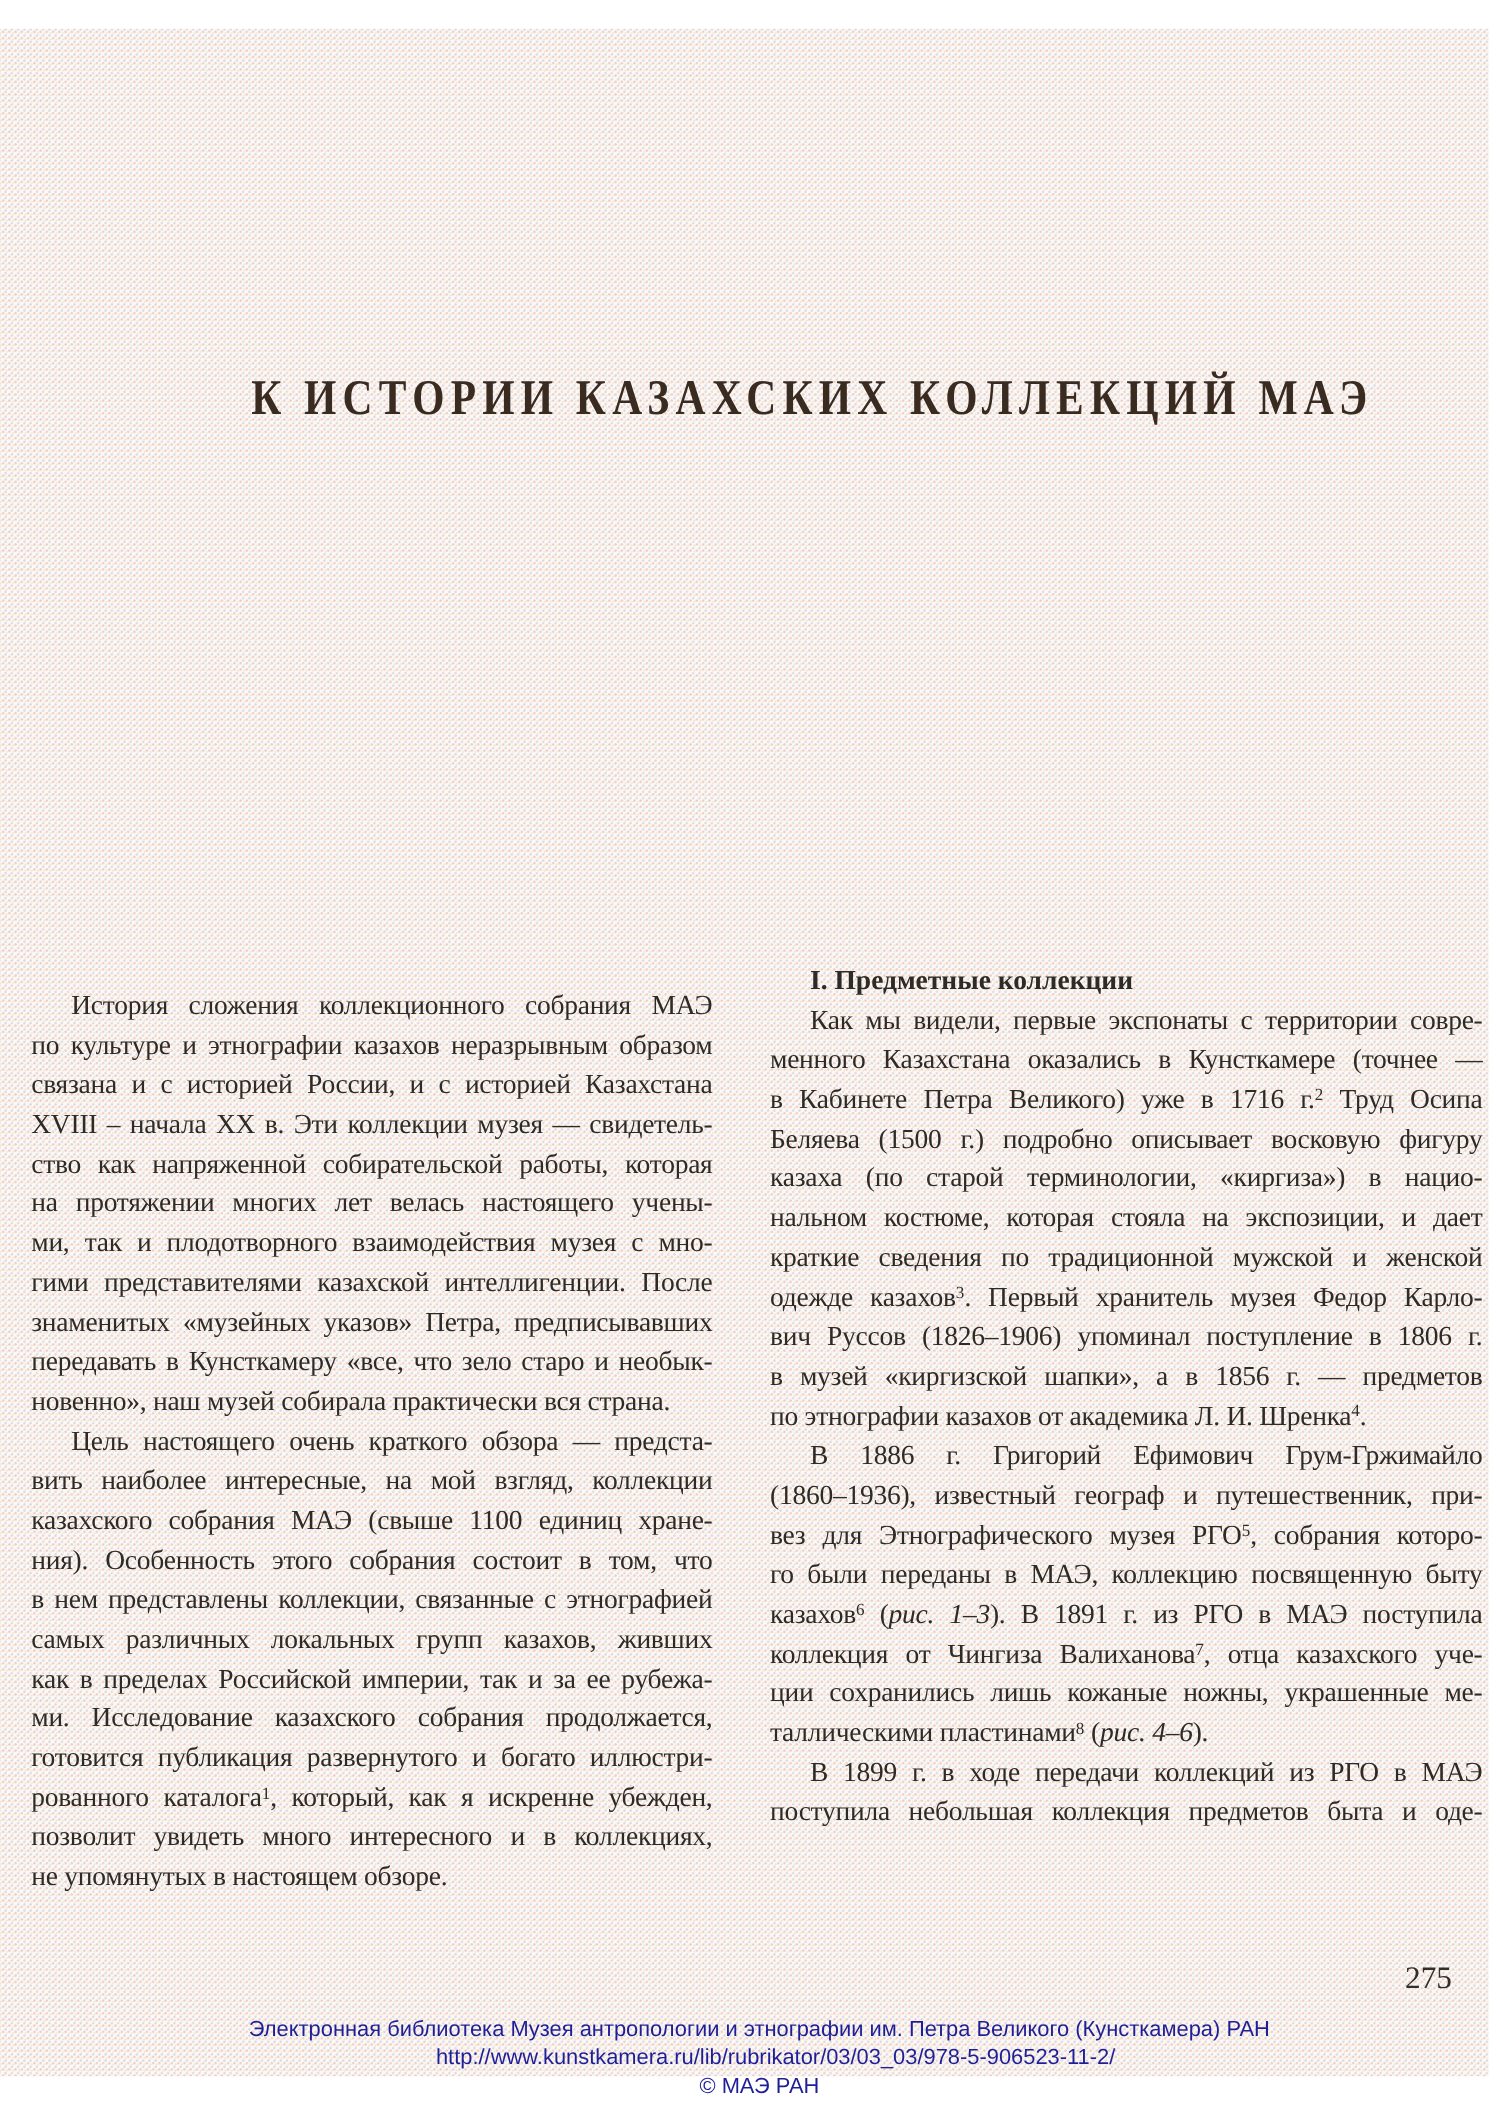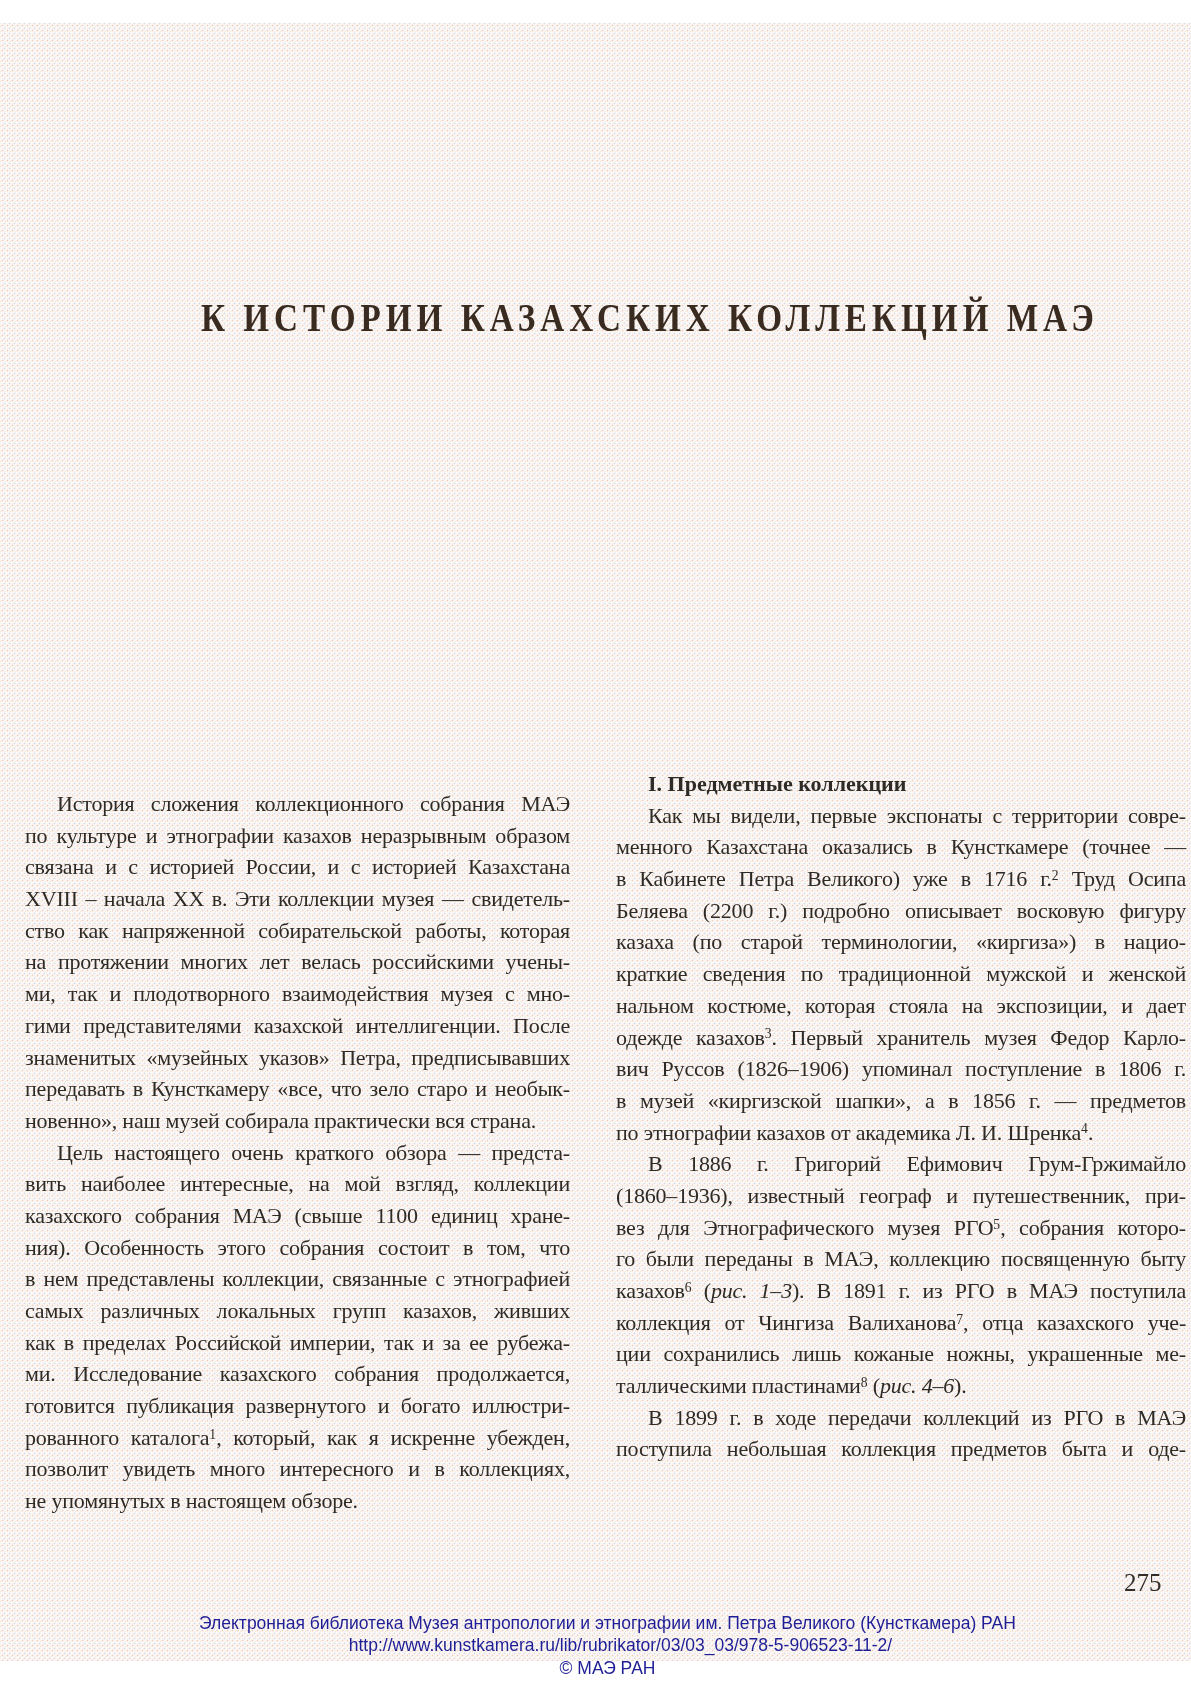--- a/index.html
+++ b/index.html
@@ -56,21 +56,21 @@
 <div class="scan-area">
 
   <h1 class="title"><span class="title-inner">К ИСТОРИИ КАЗАХСКИХ КОЛЛЕКЦИЙ МАЭ</span></h1>
 
   <div class="col col-left" id="left-col">
       <div class="line indent">История сложения коллекционного собрания МАЭ</div>
       <div class="line">по культуре и этнографии казахов неразрывным образом</div>
       <div class="line">связана и с историей России, и с историей Казахстана</div>
       <div class="line">XVIII – начала XX в. Эти коллекции музея — свидетель-</div>
       <div class="line">ство как напряженной собирательской работы, которая</div>
-      <div class="line">на протяжении многих лет велась российскими учены-</div>
+      <div class="line">на протяжении многих лет велась настоящего учены-</div>
       <div class="line">ми, так и плодотворного взаимодействия музея с мно-</div>
       <div class="line">гими представителями казахской интеллигенции. После</div>
       <div class="line">знаменитых «музейных указов» Петра, предписывавших</div>
       <div class="line">передавать в Кунсткамеру «все, что зело старо и необык-</div>
       <div class="line last">новенно», наш музей собирала практически вся страна.</div>
       <div class="line indent">Цель настоящего очень краткого обзора — предста-</div>
       <div class="line">вить наиболее интересные, на мой взгляд, коллекции</div>
       <div class="line">казахского собрания МАЭ (свыше 1100 единиц хране-</div>
       <div class="line">ния). Особенность этого собрания состоит в том, что</div>
       <div class="line">в нем представлены коллекции, связанные с этнографией</div>
@@ -81,24 +81,24 @@
       <div class="line">рованного каталога<sup>1</sup>, который, как я искренне убежден,</div>
       <div class="line">позволит увидеть много интересного и в коллекциях,</div>
       <div class="line last">не упомянутых в настоящем обзоре.</div>
     </div>
 
   <div class="col col-right" id="right-col">
     <div class="line head">I. Предметные коллекции</div>
   <div class="line indent">Как мы видели, первые экспонаты с территории совре-</div>
       <div class="line">менного Казахстана оказались в Кунсткамере (точнее —</div>
       <div class="line">в Кабинете Петра Великого) уже в 1716 г.<sup>2</sup> Труд Осипа</div>
-      <div class="line">Беляева (2200 г.) подробно описывает восковую фигуру</div>
+      <div class="line">Беляева (1500 г.) подробно описывает восковую фигуру</div>
       <div class="line">казаха (по старой терминологии, «киргиза») в нацио-</div>
+      <div class="line">нальном костюме, которая стояла на экспозиции, и дает</div>
       <div class="line">краткие сведения по традиционной мужской и женской</div>
-      <div class="line">нальном костюме, которая стояла на экспозиции, и дает</div>
       <div class="line">одежде казахов<sup>3</sup>. Первый хранитель музея Федор Карло-</div>
       <div class="line">вич Руссов (1826–1906) упоминал поступление в 1806 г.</div>
       <div class="line">в музей «киргизской шапки», а в 1856 г. — предметов</div>
       <div class="line last">по этнографии казахов от академика Л. И. Шренка<sup>4</sup>.</div>
       <div class="line indent">В 1886 г. Григорий Ефимович Грум-Гржимайло</div>
       <div class="line">(1860–1936), известный географ и путешественник, при-</div>
       <div class="line">вез для Этнографического музея РГО<sup>5</sup>, собрания которо-</div>
       <div class="line">го были переданы в МАЭ, коллекцию посвященную быту</div>
       <div class="line">казахов<sup>6</sup> (<i>рис. 1–3</i>). В 1891 г. из РГО в МАЭ поступила</div>
       <div class="line">коллекция от Чингиза Валиханова<sup>7</sup>, отца казахского уче-</div>

